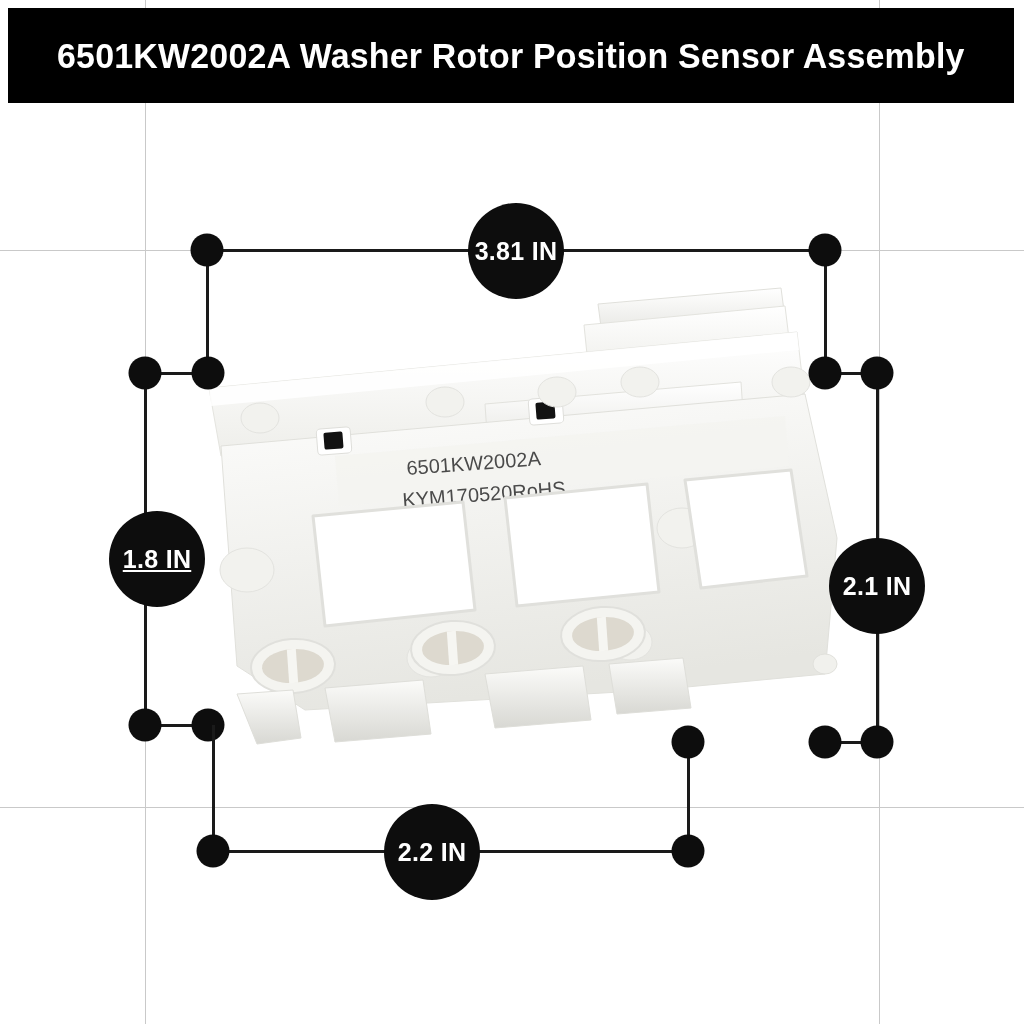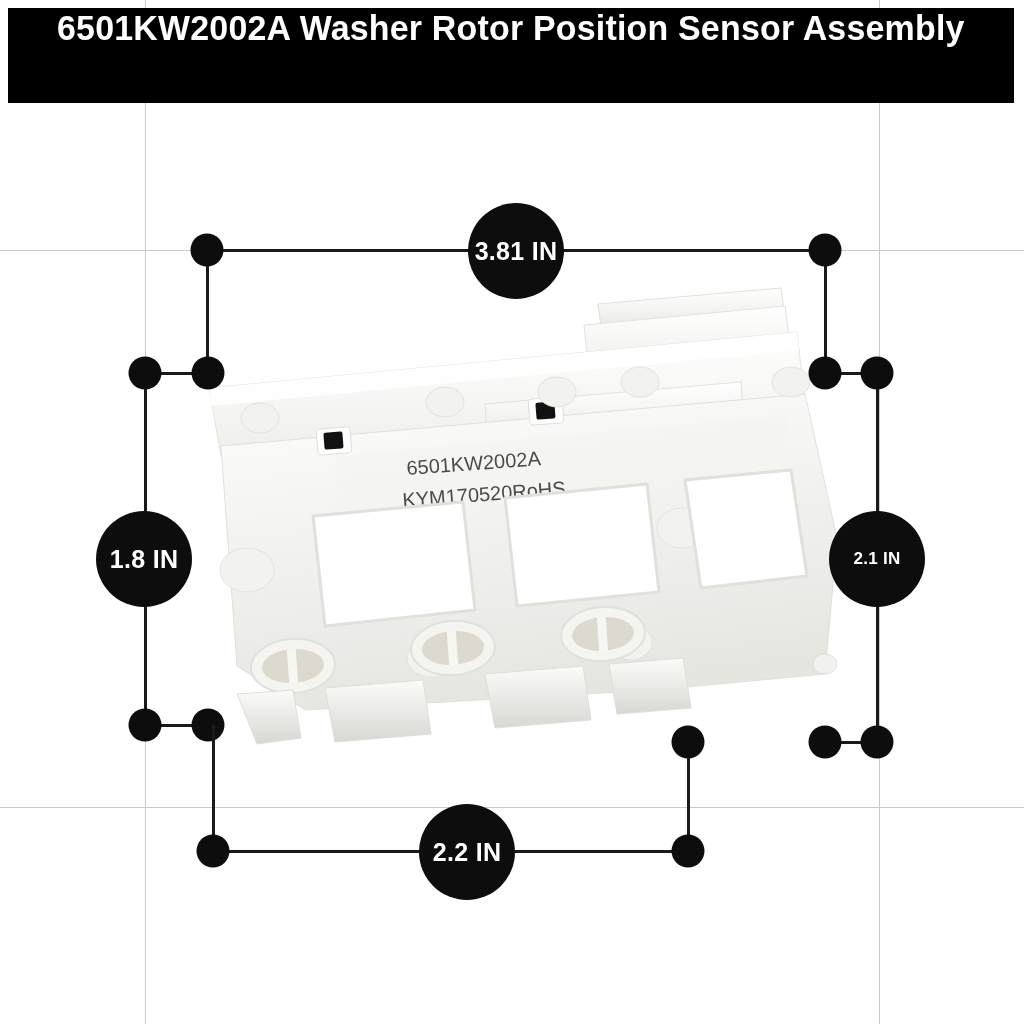--- a/index.html
+++ b/index.html
@@ -9,21 +9,21 @@
   #stage { position:relative; width:1024px; height:1024px; background:#fff; }
 
   
   .guide { position:absolute; background:#c9c9c9; }
   .guide.v { width:1px; top:0; bottom:0; }
   .guide.h { height:1px; left:0; right:0; }
 
   
   #banner {
     position:absolute; left:8px; top:8px; width:1006px; height:95px;
-    background:#000; display:flex; justify-content:center;
+    background:#000; display:flex; align-items:center; justify-content:center;
     z-index:40;
   }
   #banner-text {
     color:#fff; font-size:35px; font-weight:bold;
     font-family:"Liberation Sans Narrow","Liberation Sans", sans-serif;
     letter-spacing:.2px; transform:scaleX(.97); white-space:nowrap;
   }
 
   
   #product { position:absolute; left:185px; top:270px; width:660px; height:510px; z-index:10; }
@@ -150,37 +150,37 @@
     <div class="dot" style="left:825px; top:250px;"></div>
     <div class="badge" style="left:516px; top:251px; width:96px; height:96px; font-size:25px;">3.81 IN</div>
 
     <div class="dline v" style="left:144px; top:373px; height:353px;"></div>
     <div class="dline h" style="left:145px; top:372px; width:63px;"></div>
     <div class="dline h" style="left:145px; top:724px; width:63px;"></div>
     <div class="dot" style="left:145px; top:373px;"></div>
     <div class="dot" style="left:145px; top:725px;"></div>
     <div class="dot" style="left:208px; top:373px;"></div>
     <div class="dot" style="left:208px; top:725px;"></div>
-    <div class="badge" style="left:144px; top:559px; width:96px; height:96px; font-size:25px;">1.8 IN</div>
+    <div class="badge" style="left:157px; top:559px; width:96px; height:96px; font-size:25px;text-decoration:underline;">1.8 IN</div>
 
     <div class="dline v" style="left:876px; top:373px; height:370px;"></div>
     <div class="dline h" style="left:825px; top:372px; width:53px;"></div>
     <div class="dline h" style="left:825px; top:741px; width:53px;"></div>
     <div class="dot" style="left:877px; top:373px;"></div>
     <div class="dot" style="left:877px; top:742px;"></div>
     <div class="dot" style="left:825px; top:373px;"></div>
     <div class="dot" style="left:825px; top:742px;"></div>
-    <div class="badge" style="left:877px; top:559px; width:96px; height:96px; font-size:17px;">2.1 IN</div>
+    <div class="badge" style="left:877px; top:586px; width:96px; height:96px; font-size:25px;">2.1 IN</div>
 
     <div class="dline h" style="left:213px; top:850px; width:475px;"></div>
     <div class="dline v" style="left:212px; top:725px; height:126px;"></div>
     <div class="dline v" style="left:687px; top:742px; height:109px;"></div>
     <div class="dot" style="left:213px; top:851px;"></div>
     <div class="dot" style="left:688px; top:851px;"></div>
     <div class="dot" style="left:688px; top:742px;"></div>
-    <div class="badge" style="left:467px; top:852px; width:96px; height:96px; font-size:25px;">2.2 IN</div>
+    <div class="badge" style="left:432px; top:852px; width:96px; height:96px; font-size:25px;">2.2 IN</div>
   </div>
 
   <div id="banner">
     <div id="banner-text">6501KW2002A Washer Rotor Position Sensor Assembly</div>
   </div>
 
 </div>
 
 </body></html>

